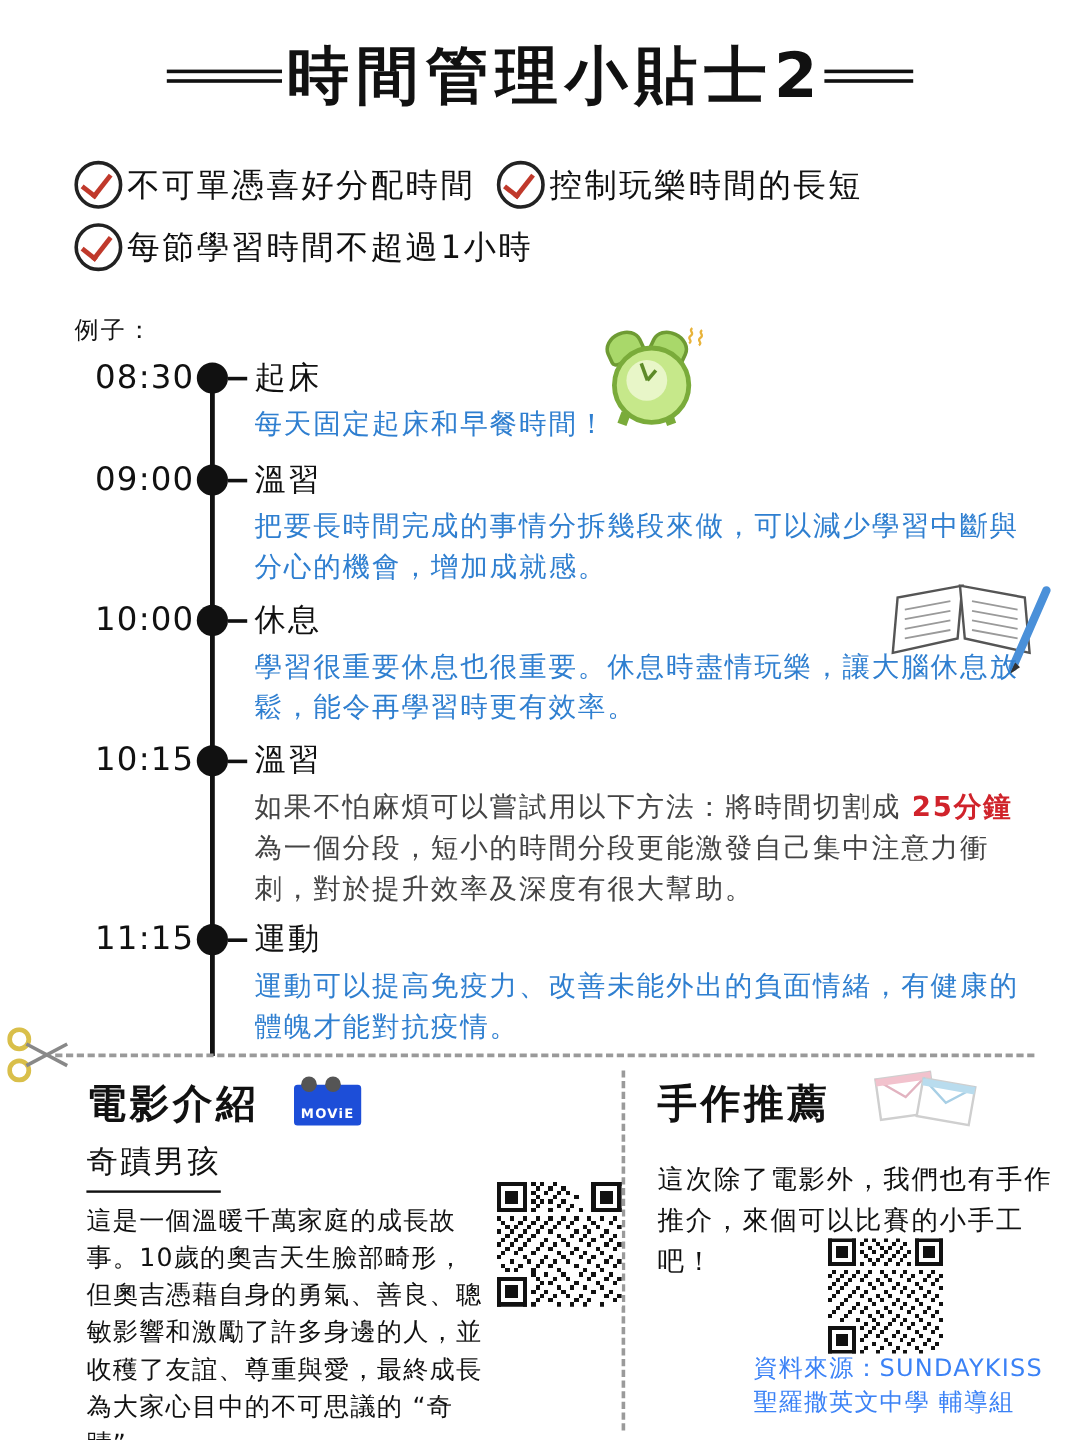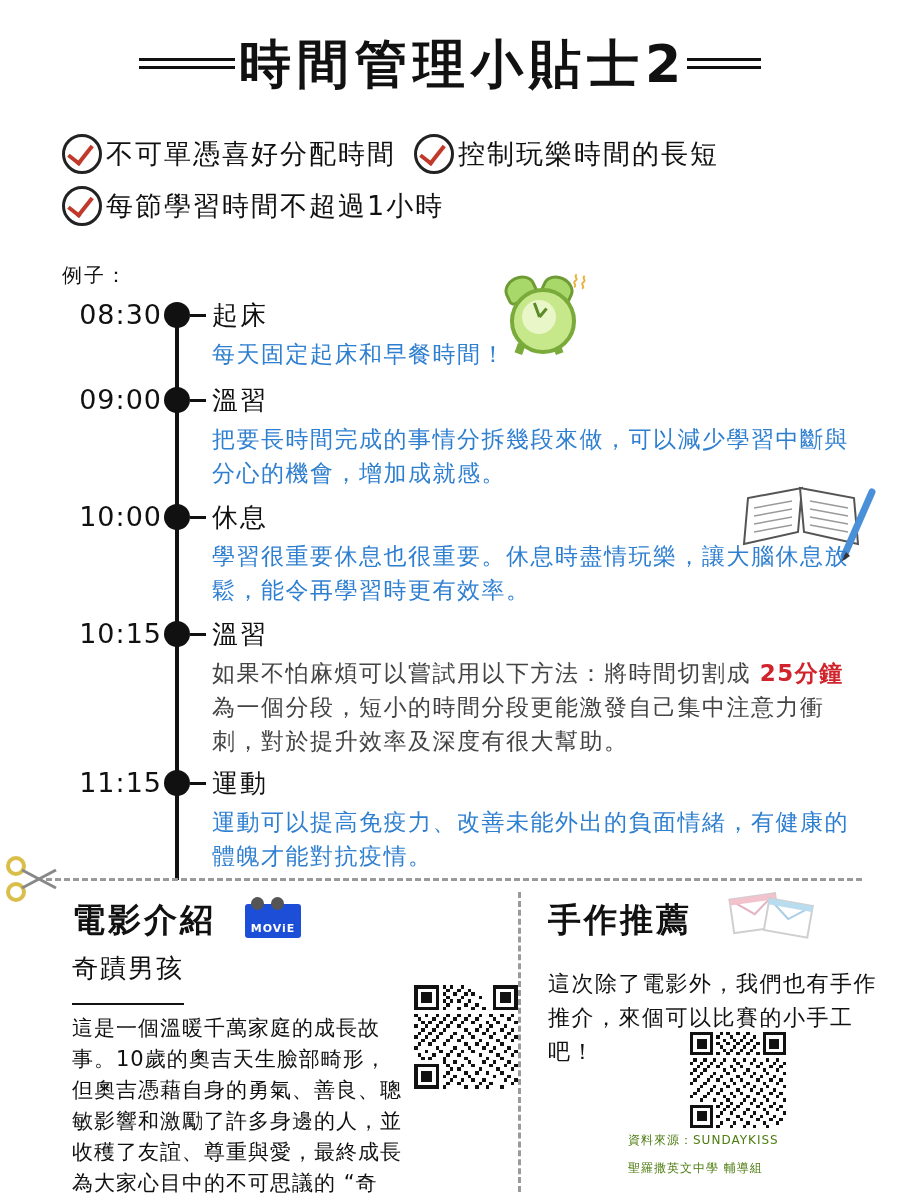--- a/index.html
+++ b/index.html
@@ -324,21 +324,21 @@
     color: #fff;
     font-weight: bold;
   }
   .movie-sub {
     margin-top: 8px;
     font-size: 26px;
     letter-spacing: 2px;
     color: #111;
     border-bottom: 2px solid #111;
     display: inline-block;
-    padding-bottom: 17px;
+    padding-bottom: 6px;
   }
   .movie-body {
     margin-top: 8px;
     font-size: 21px;
     line-height: 31px;
     letter-spacing: 1px;
     color: #111;
     width: 330px;
   }
 
@@ -369,24 +369,24 @@
     background: #fff;
     image-rendering: pixelated;
   }
   .qr.movie-qr { left: 414px; top: 985px; width: 104px; height: 104px; }
   .qr.craft-qr { left: 690px; top: 1032px; width: 96px; height: 96px; }
 
   .source {
     position: absolute;
     left: 628px;
     top: 1126px;
-    font-size: 12px;
+    font-size: 20px;
     line-height: 28px;
     letter-spacing: 1px;
-    color: #4d7c0f;
+    color: #3b82f6;
     text-align: left;
   }
 </style>
 </head>
 <body>
 
 <div class="page">
 
   <div class="title-row">
     <span class="title-rule left"></span>

